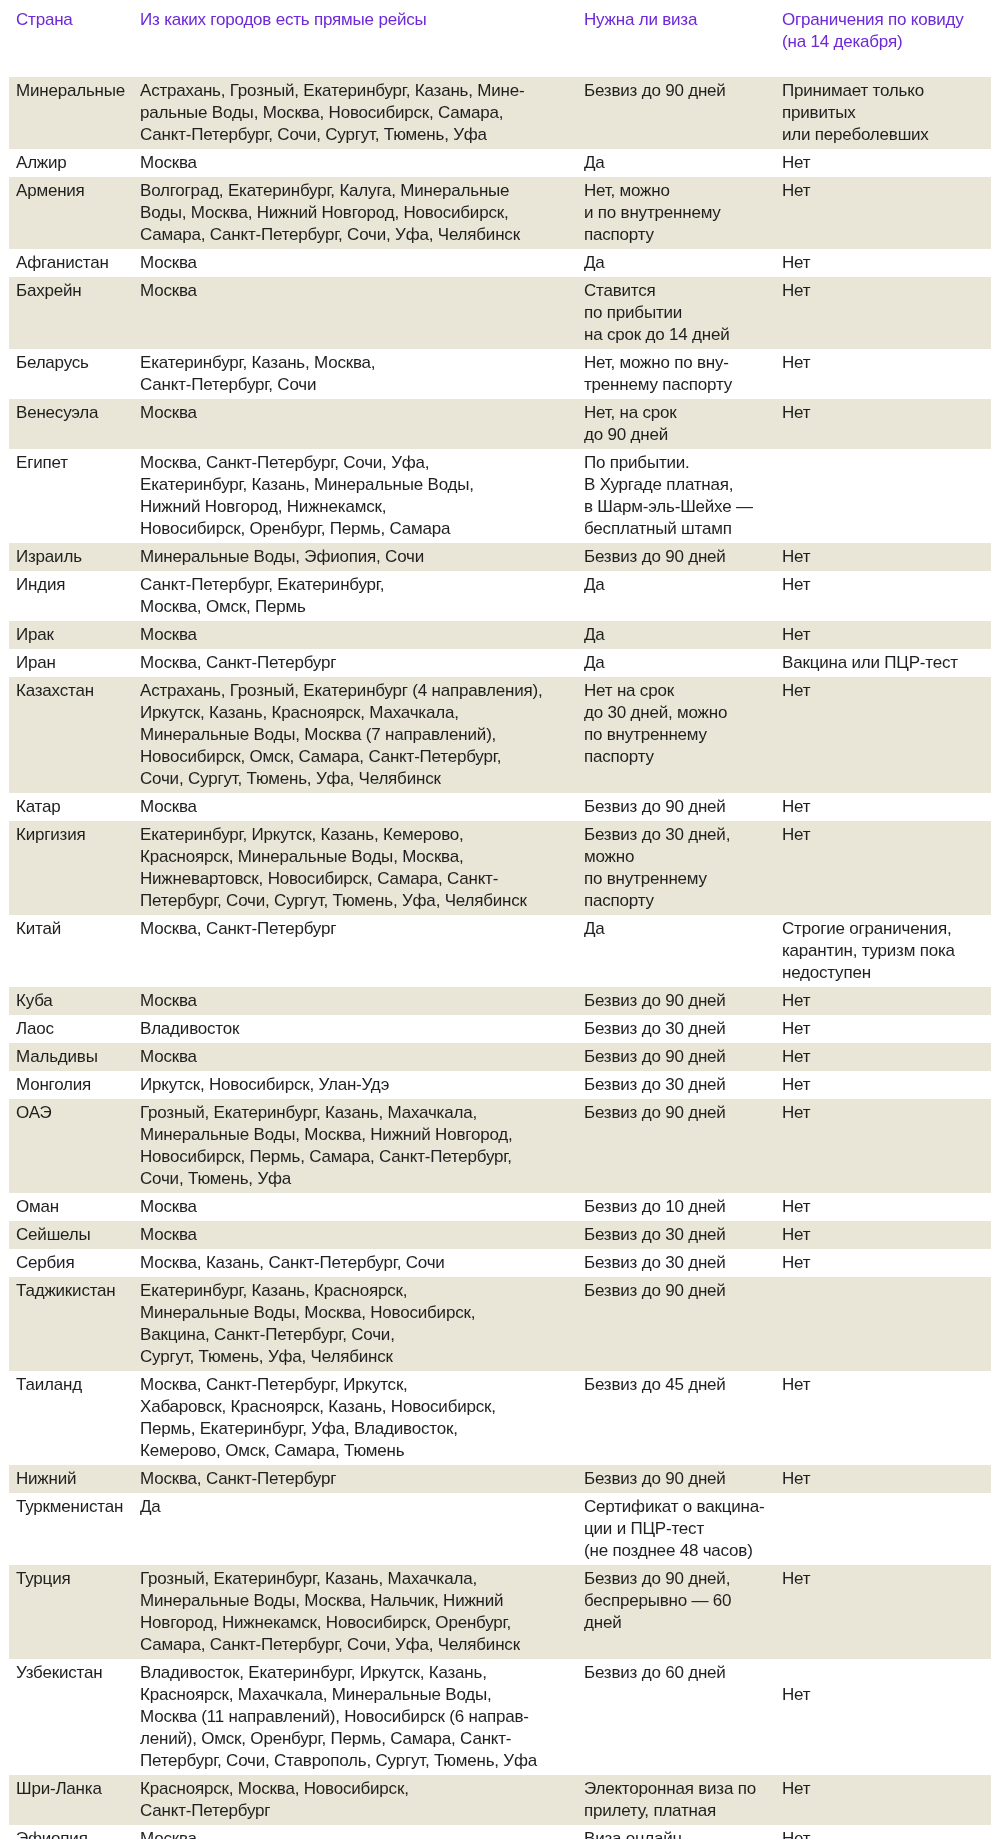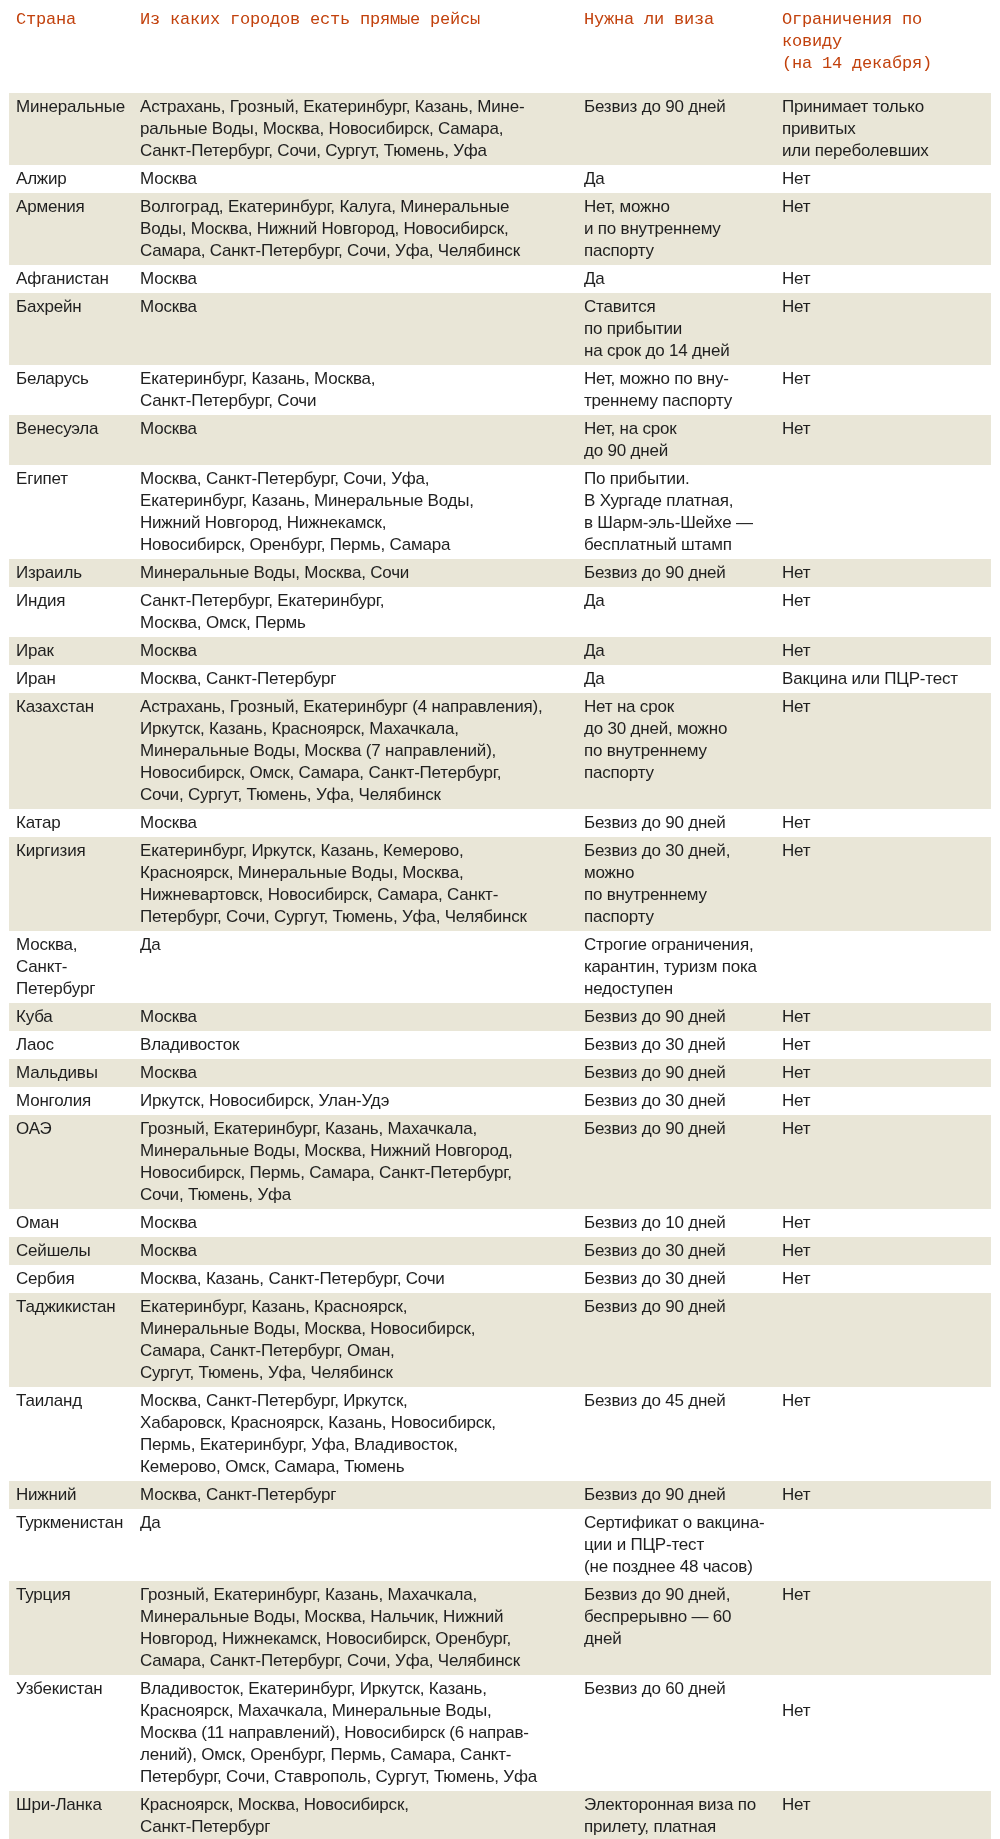--- a/index.html
+++ b/index.html
@@ -23,24 +23,23 @@
     margin: 0 9px;
     padding: 3px 0;
   }
   .trow > div {
     padding-right: 12px;
     white-space: pre-line;
   }
   .trow > div:first-child { padding-left: 7px; }
   .trow.shaded { background: #e9e6d7; }
   .theader {
-    color: #c2410c;
+    color: #6d28d9;
     padding-top: 3px;
-    padding-bottom: 18px;
-    font-family: Liberation Mono, monospace;
+    padding-bottom: 24px;
   }
   .bottom-strip {
     background: #e9e6d7;
     height: 9px;
     margin: 0 9px;
   }
 </style>
 </head>
 <body>
 
@@ -115,21 +114,21 @@
 Нижний Новгород, Нижнекамск,
 Новосибирск, Оренбург, Пермь, Самара</div>
         <div>По прибытии.
 В Хургаде платная,
 в Шарм-эль-Шейхе —
 бесплатный штамп</div>
         <div></div>
       </div>
       <div class="trow shaded">
         <div>Израиль</div>
-        <div>Минеральные Воды, Москва, Сочи</div>
+        <div>Минеральные Воды, Эфиопия, Сочи</div>
         <div>Безвиз до 90 дней</div>
         <div>Нет</div>
       </div>
       <div class="trow">
         <div>Индия</div>
         <div>Санкт-Петербург, Екатеринбург,
 Москва, Омск, Пермь</div>
         <div>Да</div>
         <div>Нет</div>
       </div>
@@ -170,20 +169,21 @@
 Красноярск, Минеральные Воды, Москва,
 Нижневартовск, Новосибирск, Самара, Санкт-
 Петербург, Сочи, Сургут, Тюмень, Уфа, Челябинск</div>
         <div>Безвиз до 30 дней,
 можно
 по внутреннему
 паспорту</div>
         <div>Нет</div>
       </div>
       <div class="trow">
+        <div>Китай</div>
         <div>Москва, Санкт-Петербург</div>
         <div>Да</div>
         <div>Строгие ограничения,
 карантин, туризм пока
 недоступен</div>
       </div>
       <div class="trow shaded">
         <div>Куба</div>
         <div>Москва</div>
         <div>Безвиз до 90 дней</div>
@@ -231,21 +231,21 @@
       <div class="trow">
         <div>Сербия</div>
         <div>Москва, Казань, Санкт-Петербург, Сочи</div>
         <div>Безвиз до 30 дней</div>
         <div>Нет</div>
       </div>
       <div class="trow shaded">
         <div>Таджикистан</div>
         <div>Екатеринбург, Казань, Красноярск,
 Минеральные Воды, Москва, Новосибирск,
-Самара, Санкт-Петербург, Оман,
+Вакцина, Санкт-Петербург, Сочи,
 Сургут, Тюмень, Уфа, Челябинск</div>
         <div>Безвиз до 90 дней</div>
       </div>
       <div class="trow">
         <div>Таиланд</div>
         <div>Москва, Санкт-Петербург, Иркутск,
 Хабаровск, Красноярск, Казань, Новосибирск,
 Пермь, Екатеринбург, Уфа, Владивосток,
 Кемерово, Омск, Самара, Тюмень</div>
         <div>Безвиз до 45 дней</div>

